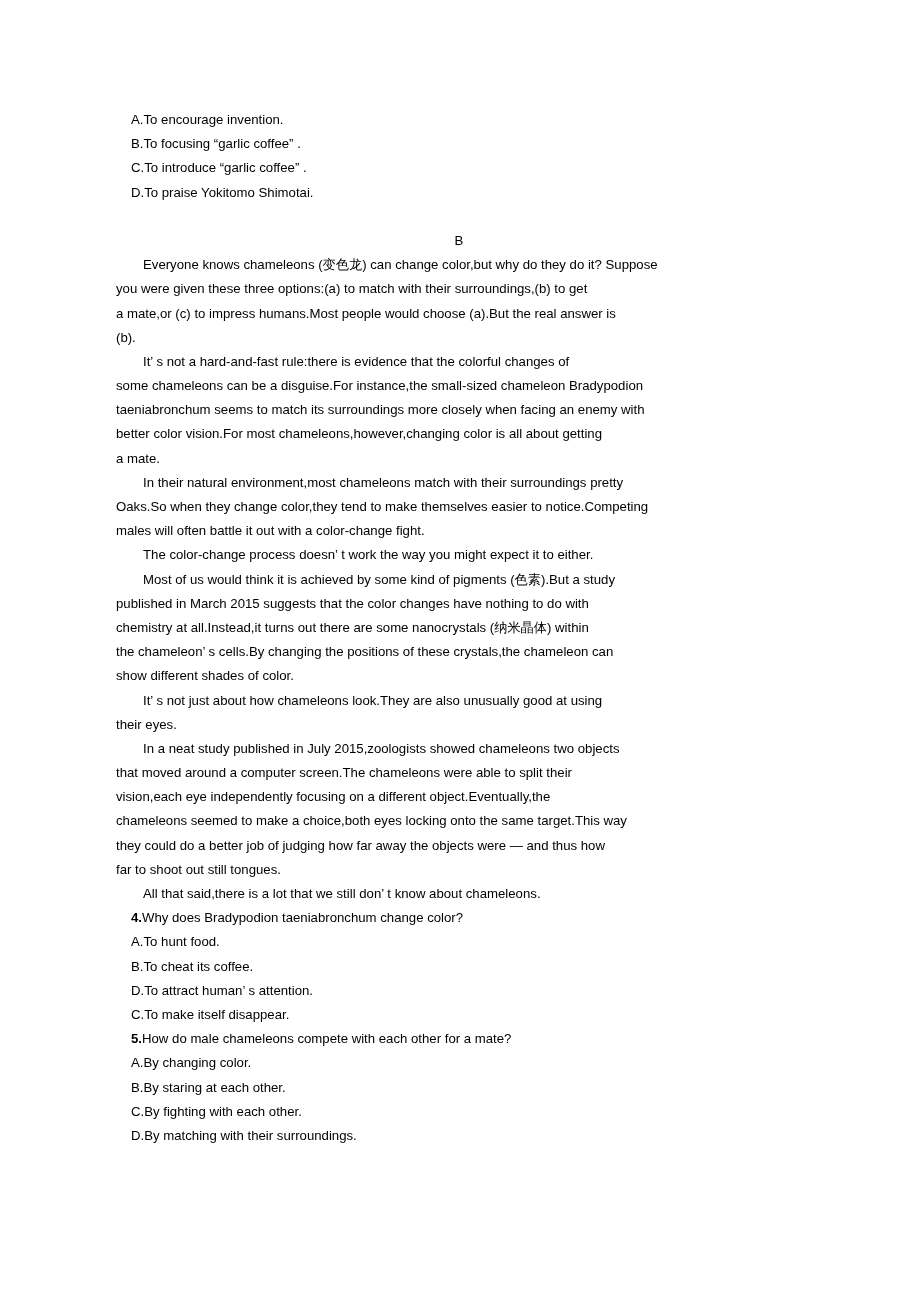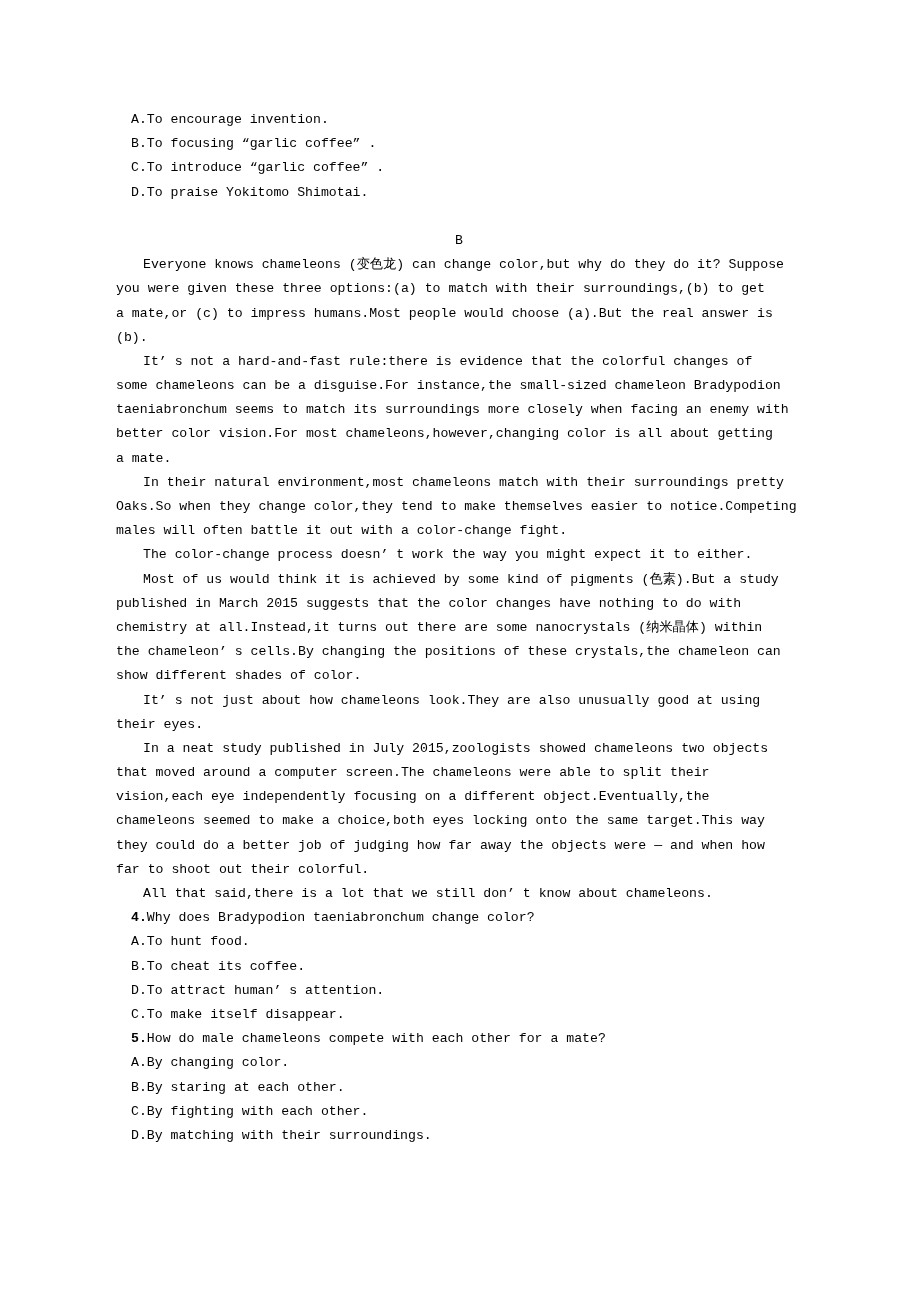--- a/index.html
+++ b/index.html
@@ -2,21 +2,21 @@
 <html><head>
 <meta charset="utf-8">
 <style>
   html, body { margin: 0; padding: 0; }
   .page {
     position: relative;
     width: 800px;
     height: 1302px;
     background: #ffffff;
     overflow: hidden;
-    font-family: Liberation Mono, monospace;
+    font-family: Liberation Sans, sans-serif;
     color: #000000;
   }
   .content {
     position: absolute;
     left: 116px;
     top: 108px;
     width: 676px;
     font-size: 13.2px;
     line-height: 24.2px;
   }
@@ -57,22 +57,22 @@
       <div class="line">published in March 2015 suggests that the color changes have nothing to do with</div>
       <div class="line">chemistry at all.Instead,it turns out there are some nanocrystals (纳米晶体) within</div>
       <div class="line">the chameleon’ s cells.By changing the positions of these crystals,the chameleon can</div>
       <div class="line">show different shades of color.</div>
       <div class="line ind">It’ s not just about how chameleons look.They are also unusually good at using</div>
       <div class="line">their eyes.</div>
       <div class="line ind">In a neat study published in July 2015,zoologists showed chameleons two objects</div>
       <div class="line">that moved around a computer screen.The chameleons were able to split their</div>
       <div class="line">vision,each eye independently focusing on a different object.Eventually,the</div>
       <div class="line">chameleons seemed to make a choice,both eyes locking onto the same target.This way</div>
-      <div class="line">they could do a better job of judging how far away the objects were — and when how</div>
-      <div class="line">far to shoot out their colorful.</div>
+      <div class="line">they could do a better job of judging how far away the objects were — and thus how</div>
+      <div class="line">far to shoot out still tongues.</div>
       <div class="line ind">All that said,there is a lot that we still don’ t know about chameleons.</div>
       <div class="line opt"><span class="qnum">4.</span><span>Why does Bradypodion taeniabronchum change color?</span></div>
       <div class="line opt">A.To hunt food.</div>
       <div class="line opt">B.To cheat its coffee.</div>
       <div class="line opt">D.To attract human’ s attention.</div>
       <div class="line opt">C.To make itself disappear.</div>
       <div class="line opt"><span class="qnum">5.</span><span>How do male chameleons compete with each other for a mate?</span></div>
       <div class="line opt">A.By changing color.</div>
       <div class="line opt">B.By staring at each other.</div>
       <div class="line opt">C.By fighting with each other.</div>

